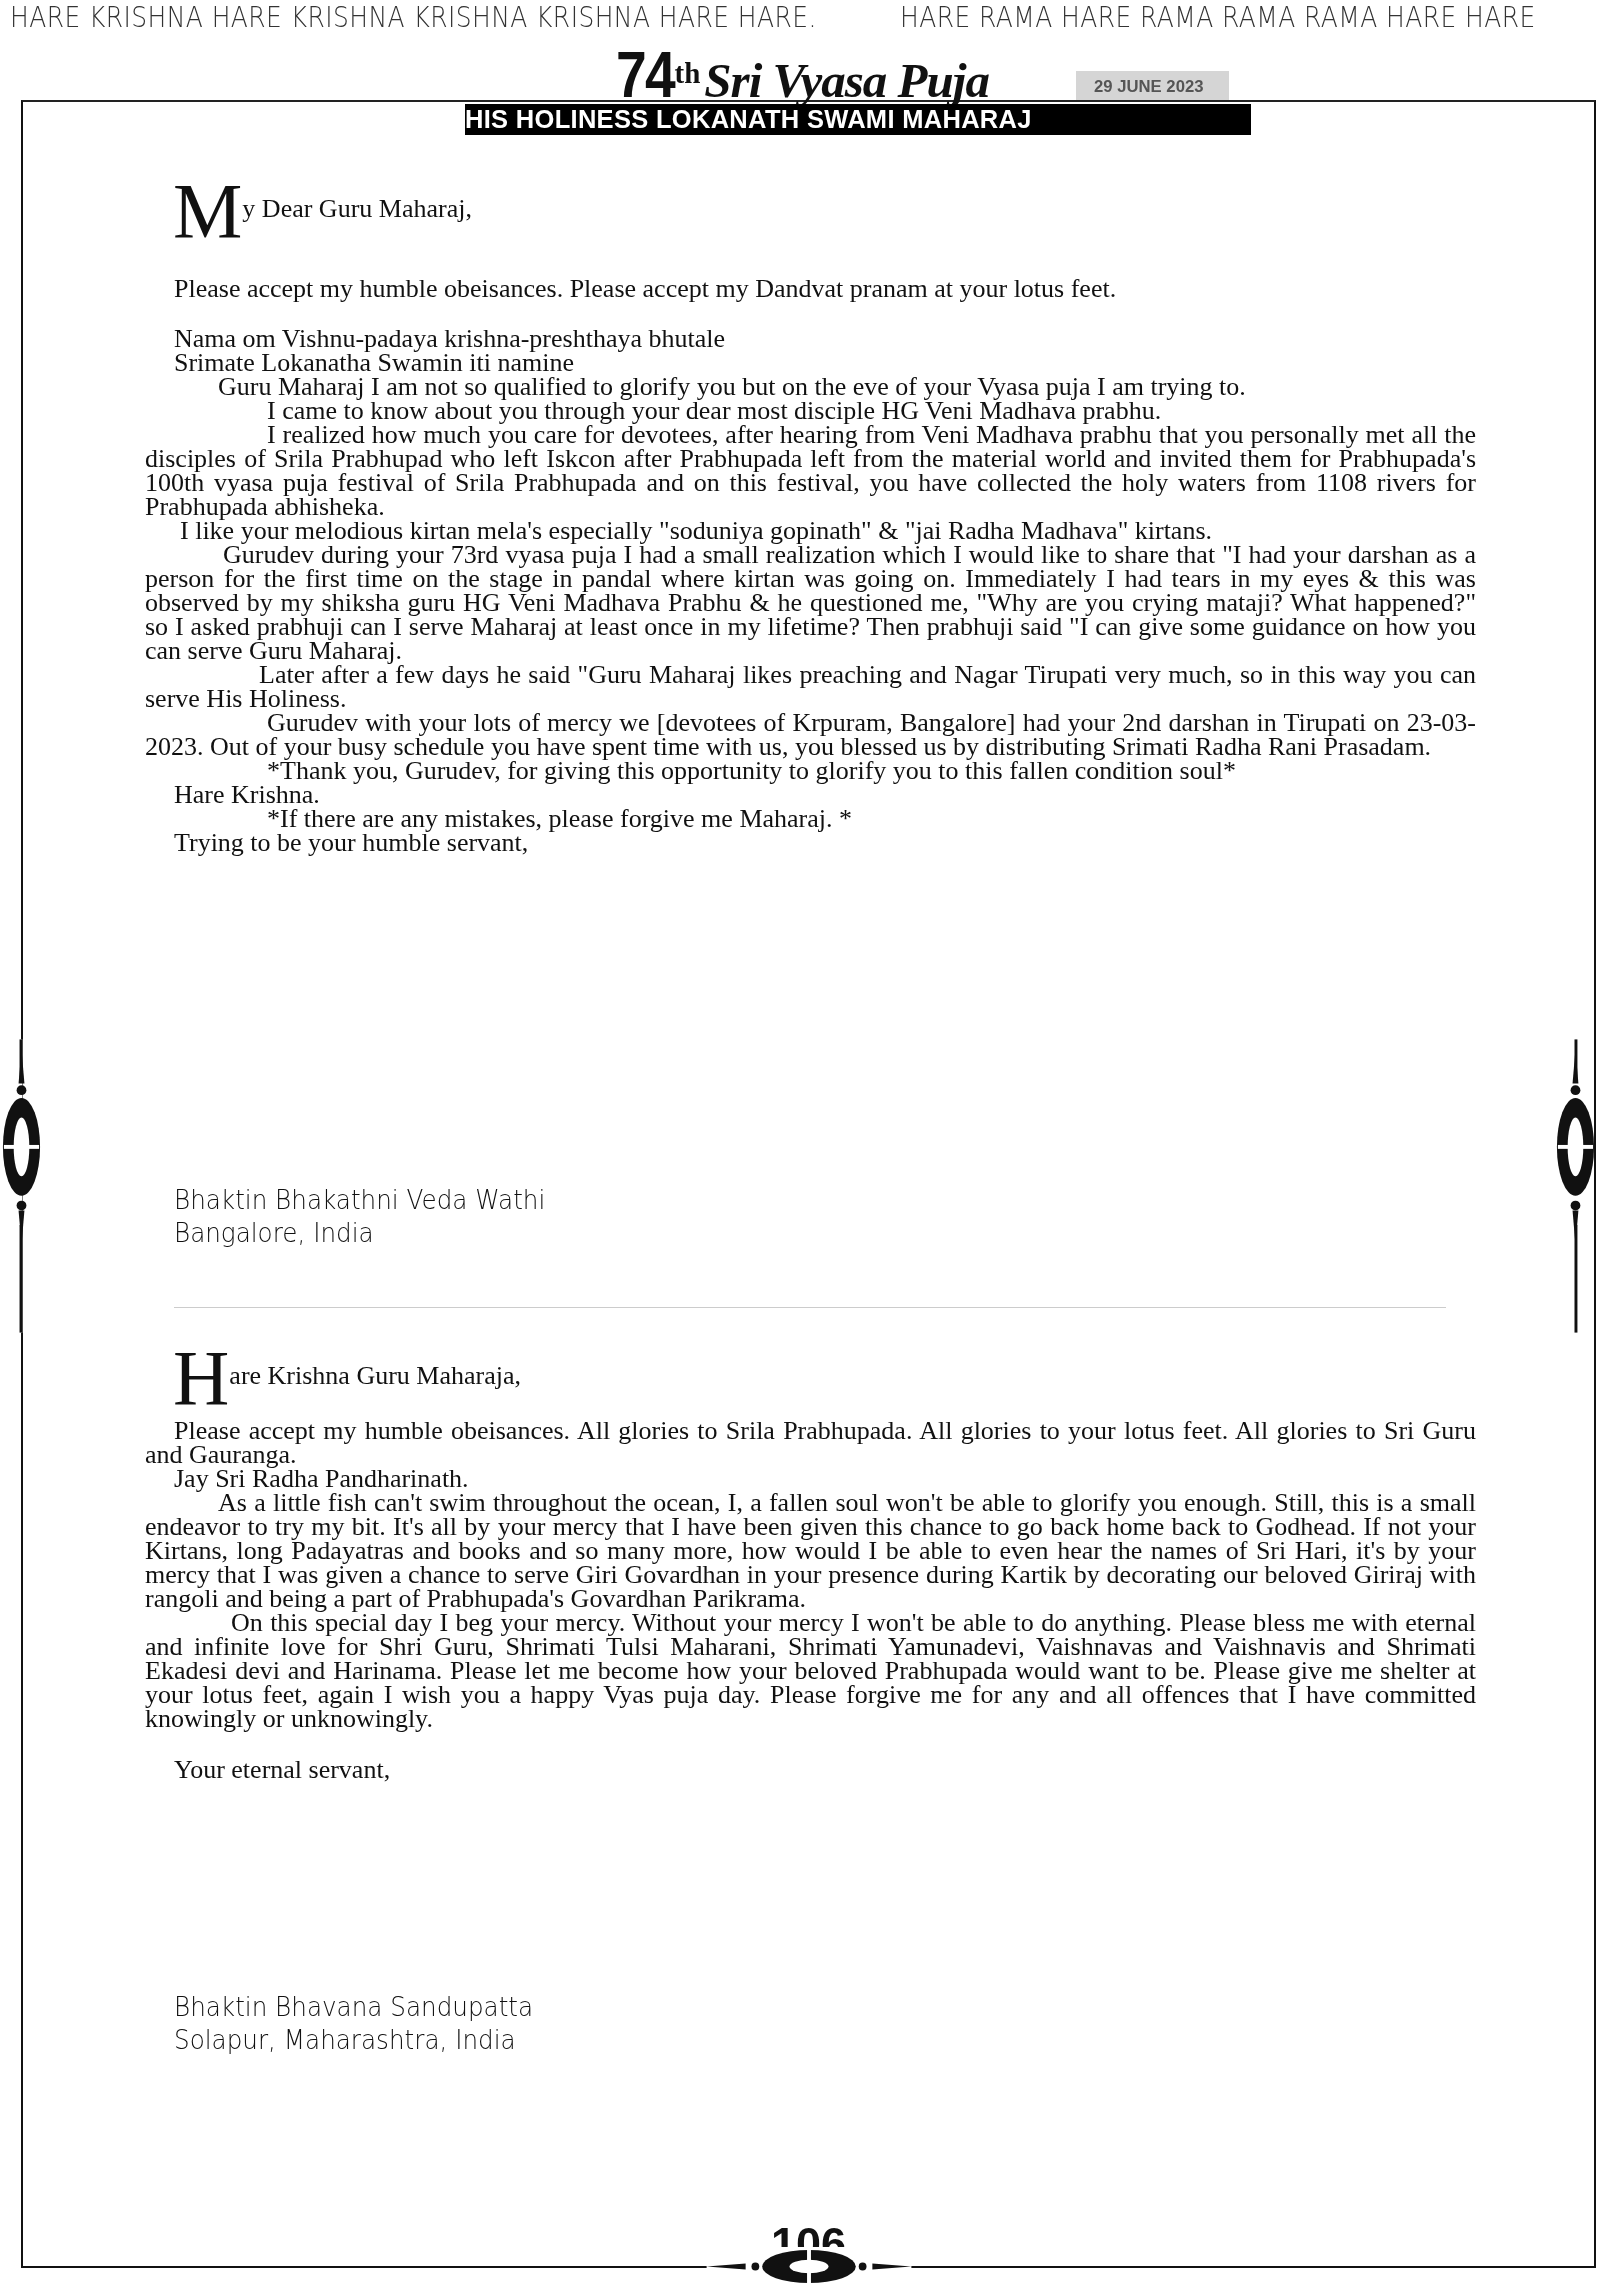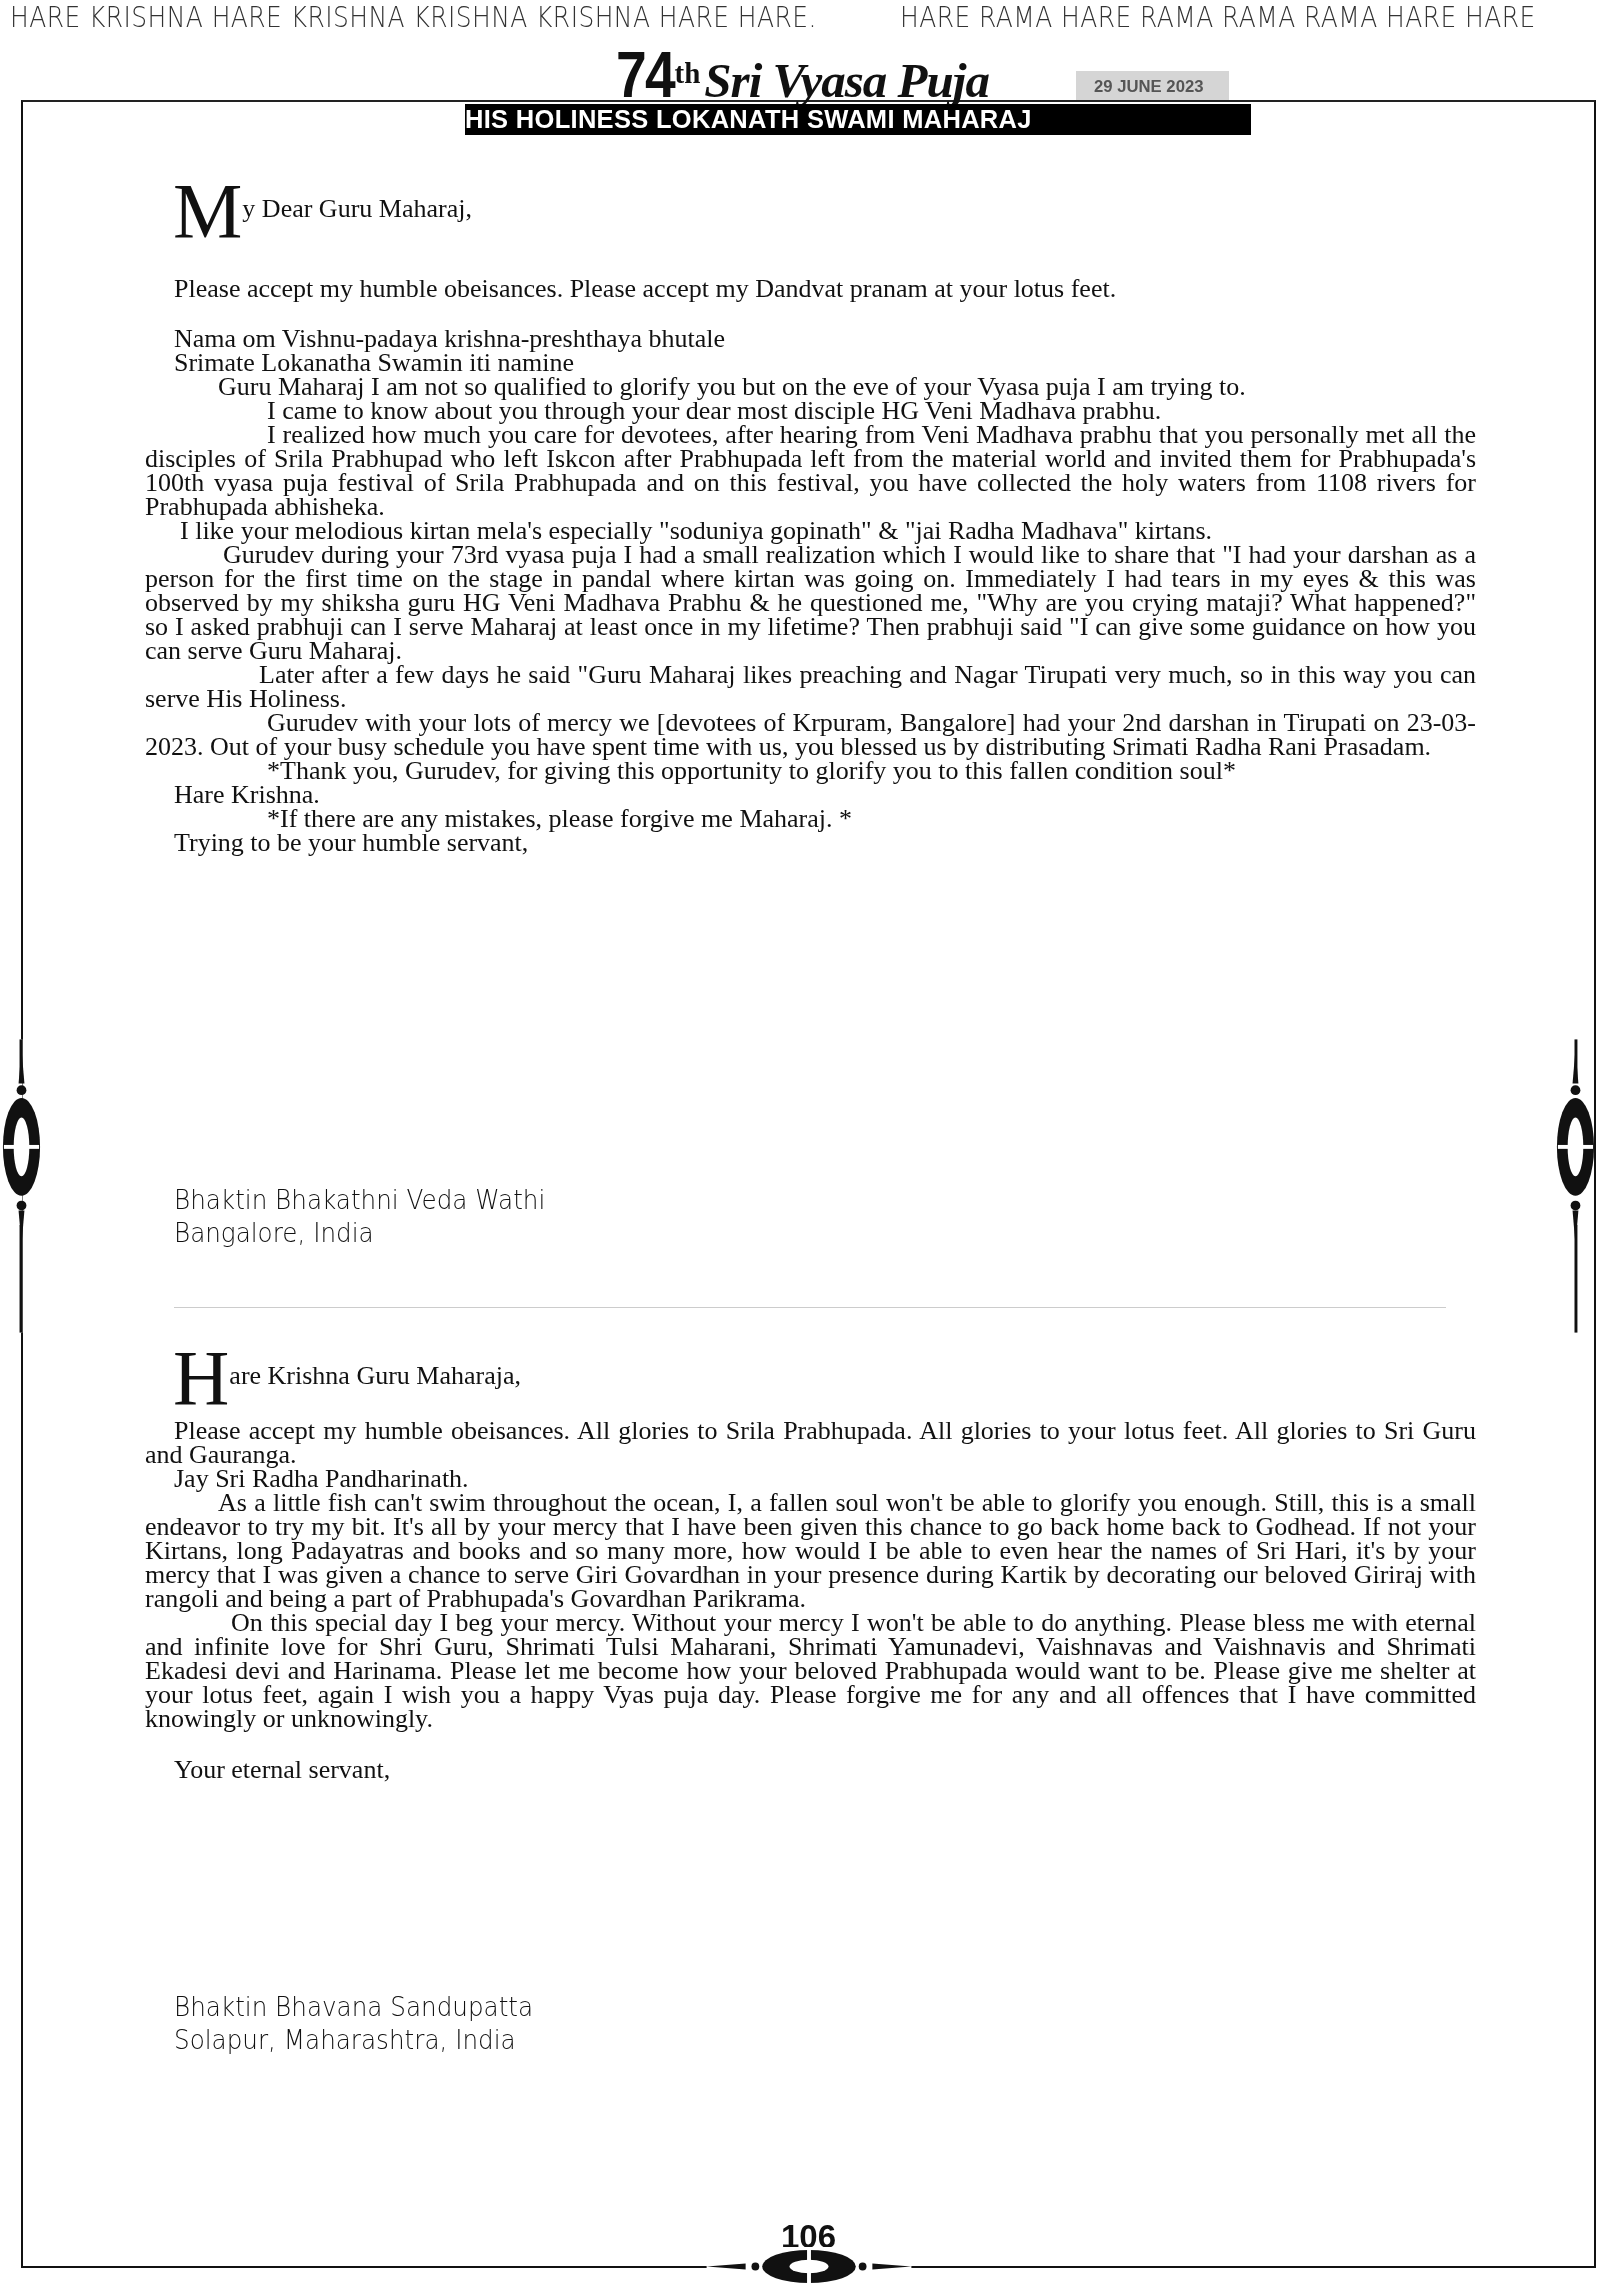--- a/index.html
+++ b/index.html
@@ -14,21 +14,21 @@
   .title .name { font-size:49px; font-style:italic; letter-spacing:-1px; }
   .date-badge { position:absolute; top:71px; left:1076px; width:135px; height:29px; background:#d5d5d5; font-family:"Liberation Sans", sans-serif; font-weight:bold; font-size:16.7px; color:#555; line-height:31px; text-align:left; padding-left:18px; }
   .banner { position:absolute; top:104px; left:465px; width:786px; height:31px; background:#000; color:#fff; text-align:left; font-family:"Liberation Sans", sans-serif; font-weight:bold; font-size:25.5px; line-height:31px; letter-spacing:0.3px; }
   .content { position:absolute; left:145px; width:1331px; font-family:"Liberation Serif", serif; font-size:26px; line-height:24px; text-align:justify; color:#111; }
   .p { margin:0; }
   .dropcap-wrap { position:absolute; font-family:"Liberation Serif", serif; }
   .dropcap { font-size:78px; line-height:69px; display:inline-block; vertical-align:top; }
   .drop-rest { font-size:26px; vertical-align:top; display:inline-block; margin-top:18px; }
   .sig { position:absolute; left:174px; font-family:"DejaVu Sans", sans-serif; font-weight:200; font-size:27.4px; line-height:33px; transform:scaleX(0.9); transform-origin:left top; }
   .sep { position:absolute; left:174px; top:1307px; width:1272px; height:0; border-top:1px solid #ccc; }
-  .pagenum { position:absolute; top:2218px; left:0; width:1617px; text-align:center; font-family:"Liberation Sans", sans-serif; font-weight:bold; font-size:33px; }
+  .pagenum { position:absolute; top:2218px; left:0; width:1617px; text-align:center; font-family:"Liberation Sans", sans-serif; font-weight:bold; font-size:45px; }
   .ornament { position:absolute; }
 </style>
 </head>
 <body>
 
 <div class="mantra">
   <span class="m1">HARE KRISHNA HARE KRISHNA KRISHNA KRISHNA HARE HARE.</span>
   <span class="m2">HARE RAMA HARE RAMA RAMA RAMA HARE HARE</span>
 </div>
 

